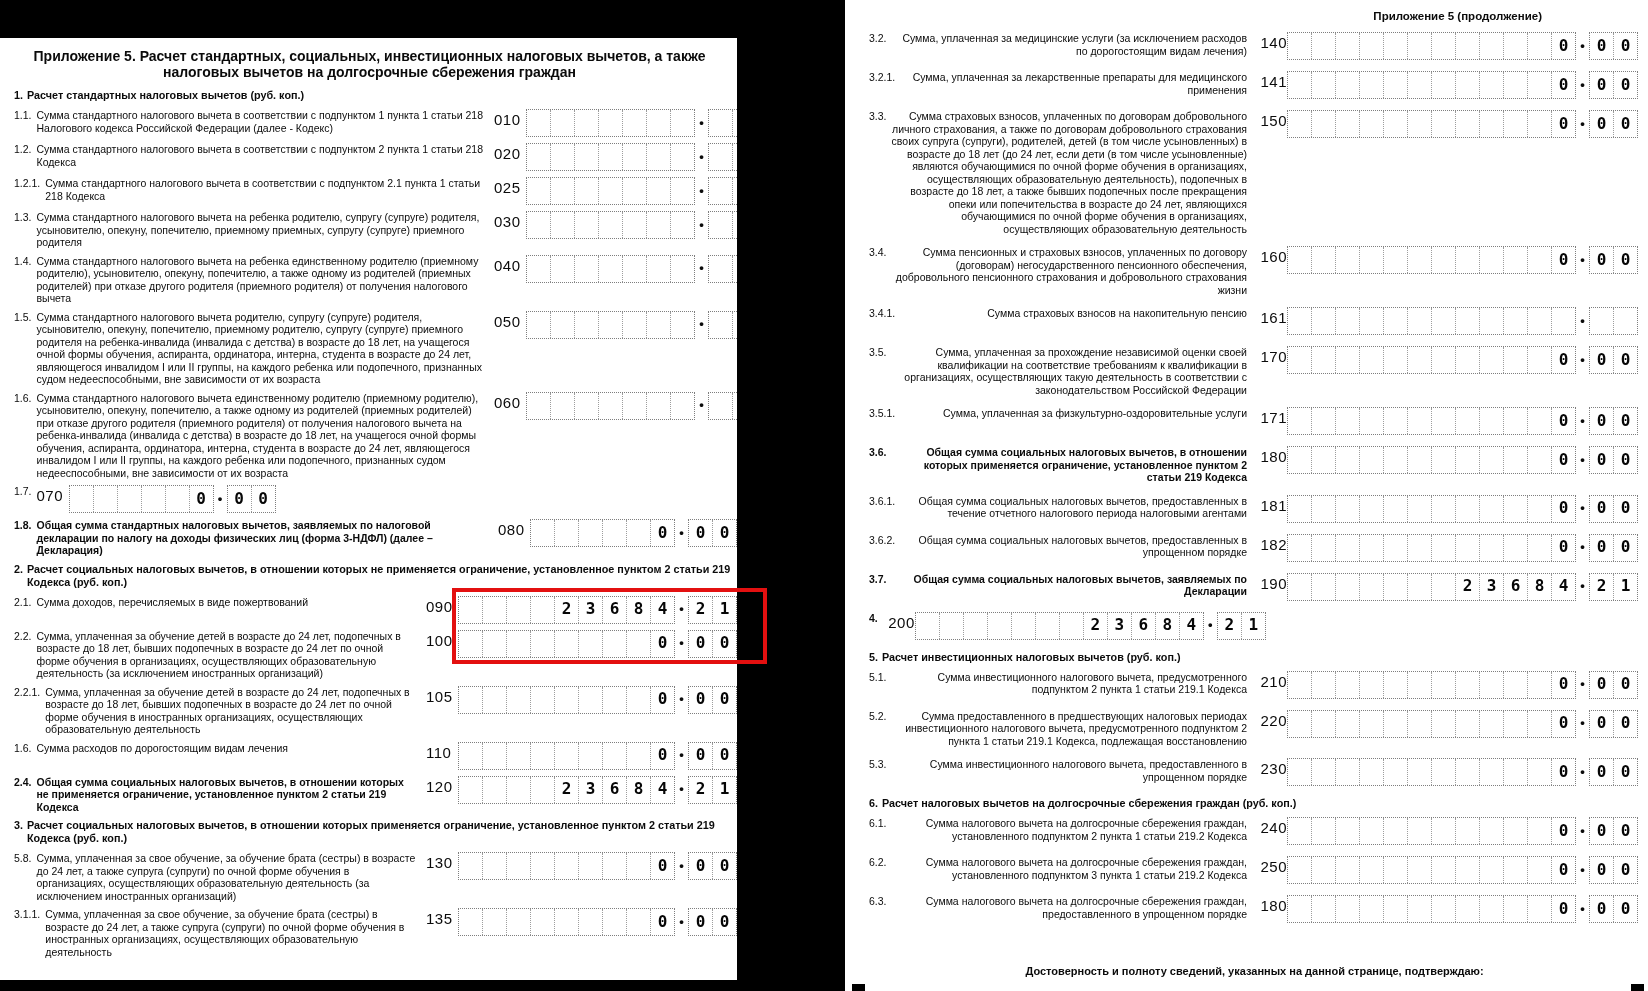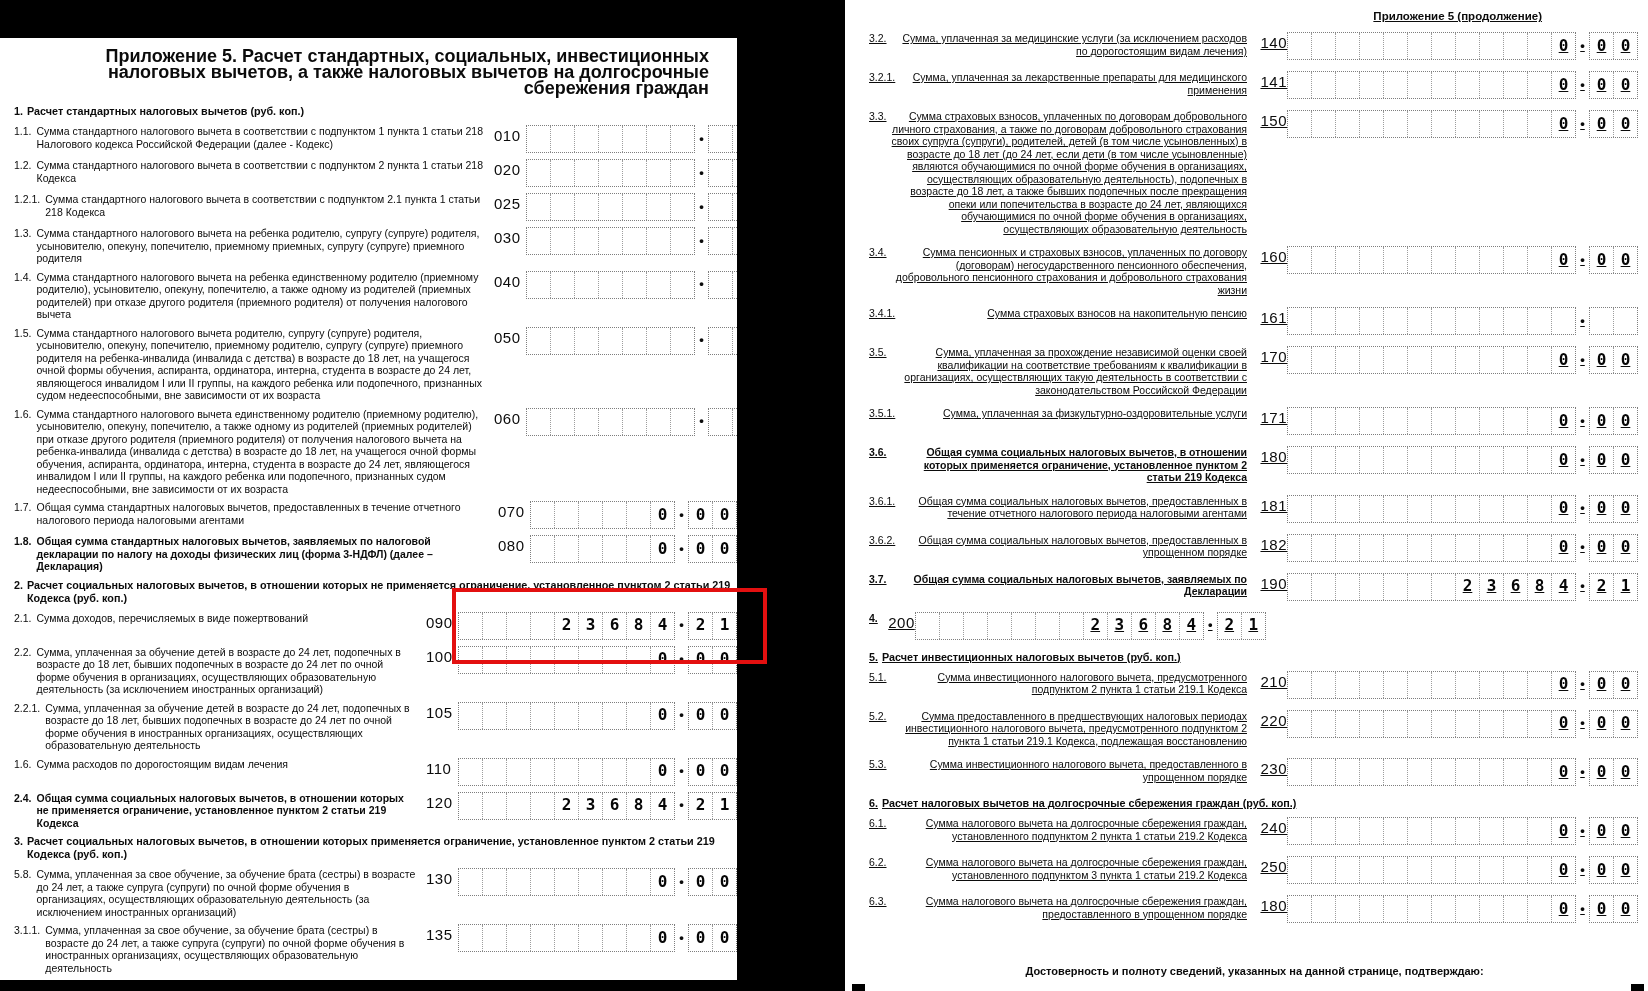--- a/index.html
+++ b/index.html
@@ -1,21 +1,21 @@
 <!DOCTYPE html>
 <html><head>
 <meta charset="utf-8">
 <style>
   html,body{margin:0;padding:0;background:#000;}
   #stage{position:relative;width:1648px;height:991px;background:#000;overflow:hidden;
          font-family:"Liberation Sans",sans-serif;color:#0b0b0b;}
   .page{position:absolute;background:#fff;overflow:hidden;box-sizing:border-box;}
   #page1{left:0;top:38px;width:737px;height:942px;padding:8px 0 0 14px;}
-  #page2{left:845px;top:0;width:803px;height:991px;padding:8px 10px 0 24px;text-decoration:underline;}
-  h1.title{font-size:18px;line-height:16px;font-weight:bold;text-align:right;
+  #page2{left:845px;top:0;width:803px;height:991px;padding:8px 10px 0 24px;}
+  h1.title{font-size:14px;line-height:16px;font-weight:bold;text-align:center;
            margin:2px 28px 9px 16px;}
   .hdr{font-weight:bold;font-size:11.5px;text-align:right;margin:2px 96px 10px 0;}
   .sec{display:flex;font-weight:bold;font-size:10.8px;line-height:13px;margin:2px 0 7px;}
   .sec .num{flex:none;padding-right:4px;}
   .item{display:flex;align-items:flex-start;font-size:10.5px;line-height:12.5px;margin-bottom:6px;}
   #rows2 .item{margin-bottom:11px;text-align:right;}
   .item.b .num,.item.b .txt{font-weight:bold;}
   .item .num{flex:none;padding-right:5px;}
   .item .txt{flex:1;padding-right:8px;}
   .item .code{flex:none;width:32px;font-size:15px;padding-top:5px;letter-spacing:.5px;}
@@ -188,21 +188,20 @@
             </div>
             <div class="dotsep">•</div>
             <div class="vbox kop">
               <div class="vcell"></div>
               <div class="vcell"></div>
             </div>
           </div>
         </div>
         <div class="item">
           <span class="num">1.7.</span>
-          <span class="txt">Общая сумма стандартных налоговых вычетов, предоставленных в течение отчетного налогового периода налоговыми агентами</span>
           <span class="code">070</span>
           <div class="boxes">
             <div class="vbox">
               <div class="vcell"></div>
               <div class="vcell"></div>
               <div class="vcell"></div>
               <div class="vcell"></div>
               <div class="vcell"></div>
               <div class="vcell">0</div>
             </div>

